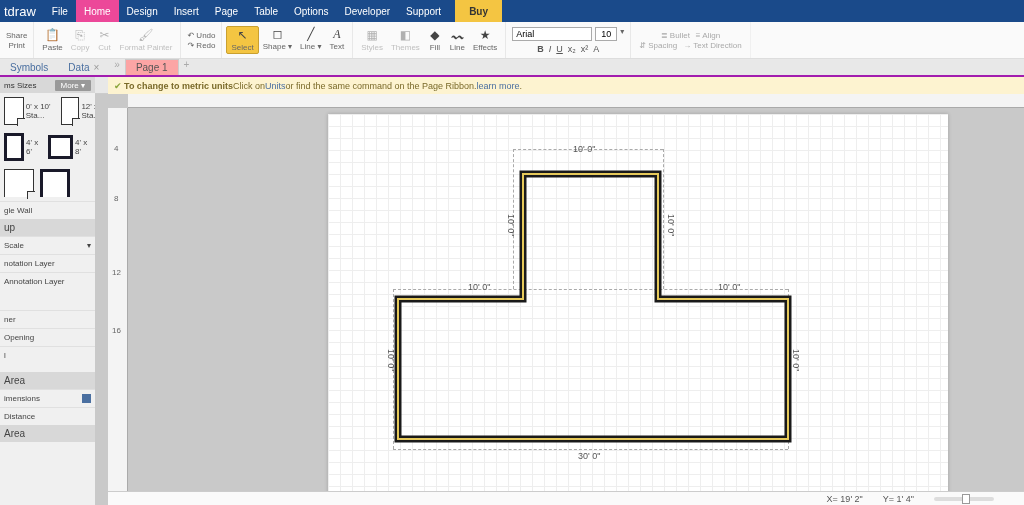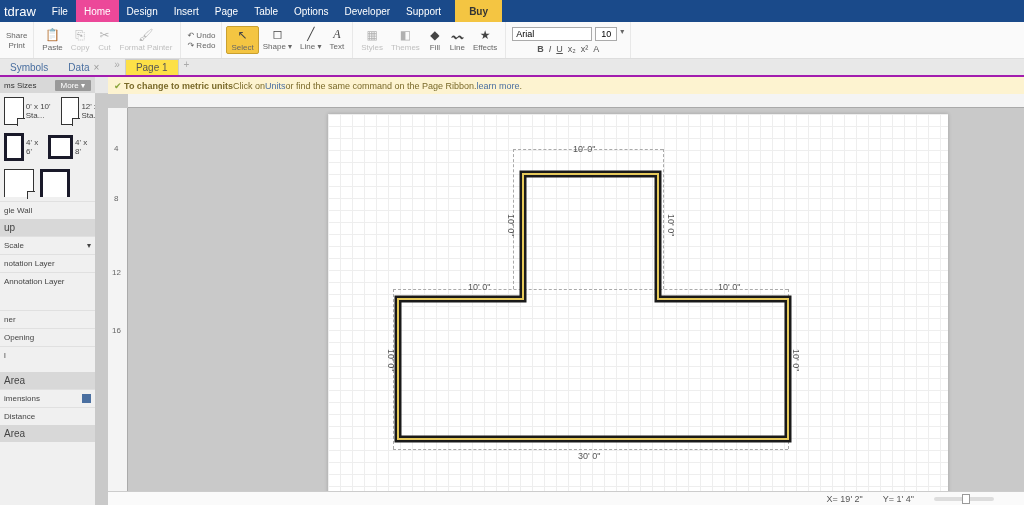--- a/index.html
+++ b/index.html
@@ -23,21 +23,21 @@
 .rrow { display:flex; gap:6px; align-items:center; font-size:8px; color:#555; padding:0 2px; }
 .fontbox { display:flex; gap:3px; }
 .fontname { width:80px; height:14px; border:1px solid #aaa; background:#fff; font-size:9px; padding:0 3px; }
 .fontsize { width:22px; height:14px; border:1px solid #aaa; background:#fff; font-size:9px; text-align:center; }
 .fmtrow { display:flex; gap:5px; font-size:9px; color:#555; padding-top:2px; }
 .fmtrow span { cursor:pointer; }
 
 
 .tabsbar { height:18px; background:#e8e8e8; display:flex; font-size:10px; color:#4a6fa0; border-bottom:2px solid #a21caf; }
 .tabsbar .tab { padding:0 10px; cursor:pointer; height:100%; display:flex; align-items:center; }
-.tabsbar .tab.page { background:#fde047; color:#555; border:1px solid #ccc; border-bottom:none; }
+.tabsbar .tab.page { background:#fca5a5; color:#555; border:1px solid #ccc; border-bottom:none; }
 .tabsbar .x { color:#999; margin-left:4px; }
 .tabsbar .arrow { padding:0 5px; color:#aaa; }
 
 
 .helpline { height:17px; background:#e8e8e8; display:flex; align-items:center; justify-content:flex-end; padding-right:12px; font-size:9px; border-bottom:1px solid #ccc; }
 .helpline a { color:#4a6fa0; }
 
 
 .tipbar { position:absolute; left:108px; right:0; top:77px; height:17px; background:#fdf3d0; display:flex; align-items:center; font-size:9px; color:#7a6a2a; padding-left:6px; }
 .tipbar b { color:#7a6a2a; }
@@ -175,20 +175,30 @@
     </div>
     <div class="fmtrow">
       <span style="font-weight:bold">B</span>
       <span style="font-style:italic">I</span>
       <span style="text-decoration:underline">U</span>
       <span>x₂</span>
       <span>x²</span>
       <span>A</span>
     </div>
   </div>
+  <div class="rcol small" style="opacity:.5">
+    <div class="rrow">
+        <span>≣ <span>Bullet</span></span>
+        <span>≡ <span>Align</span></span>
+      </div>
+    <div class="rrow">
+        <span>⇵ <span>Spacing</span></span>
+        <span>→ <span>Text Direction</span></span>
+      </div>
+  </div>
 </div>
 
 <div class="tabsbar">
   <span class="tab">Symbols</span>
   <span class="tab">
       <span>Data</span>
       <span class="x">×</span>
     </span>
   <span class="arrow">»</span>
   <span class="tab page">Page 1</span>

